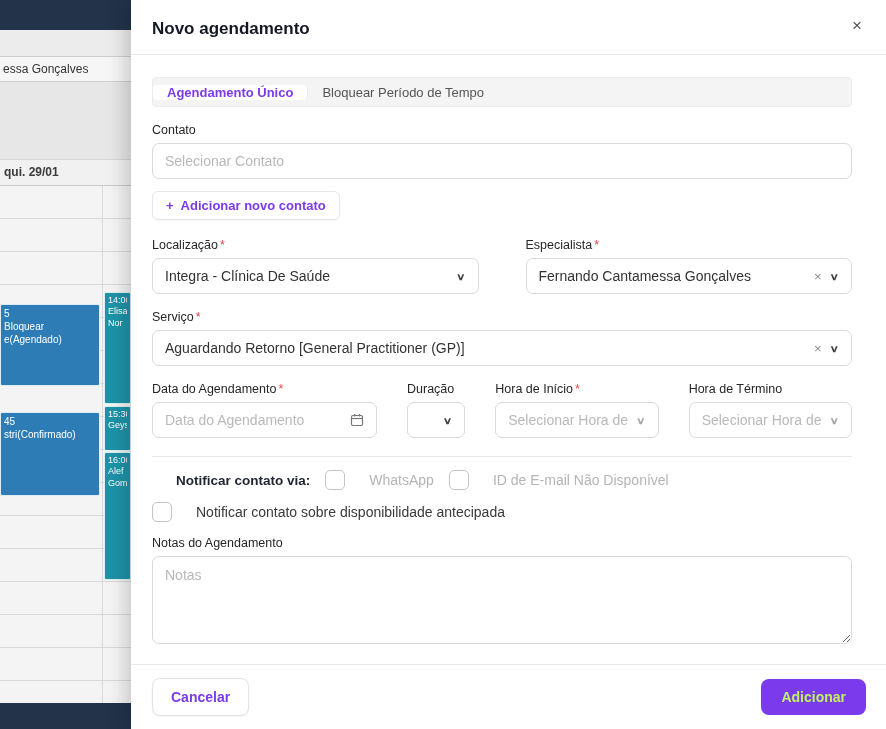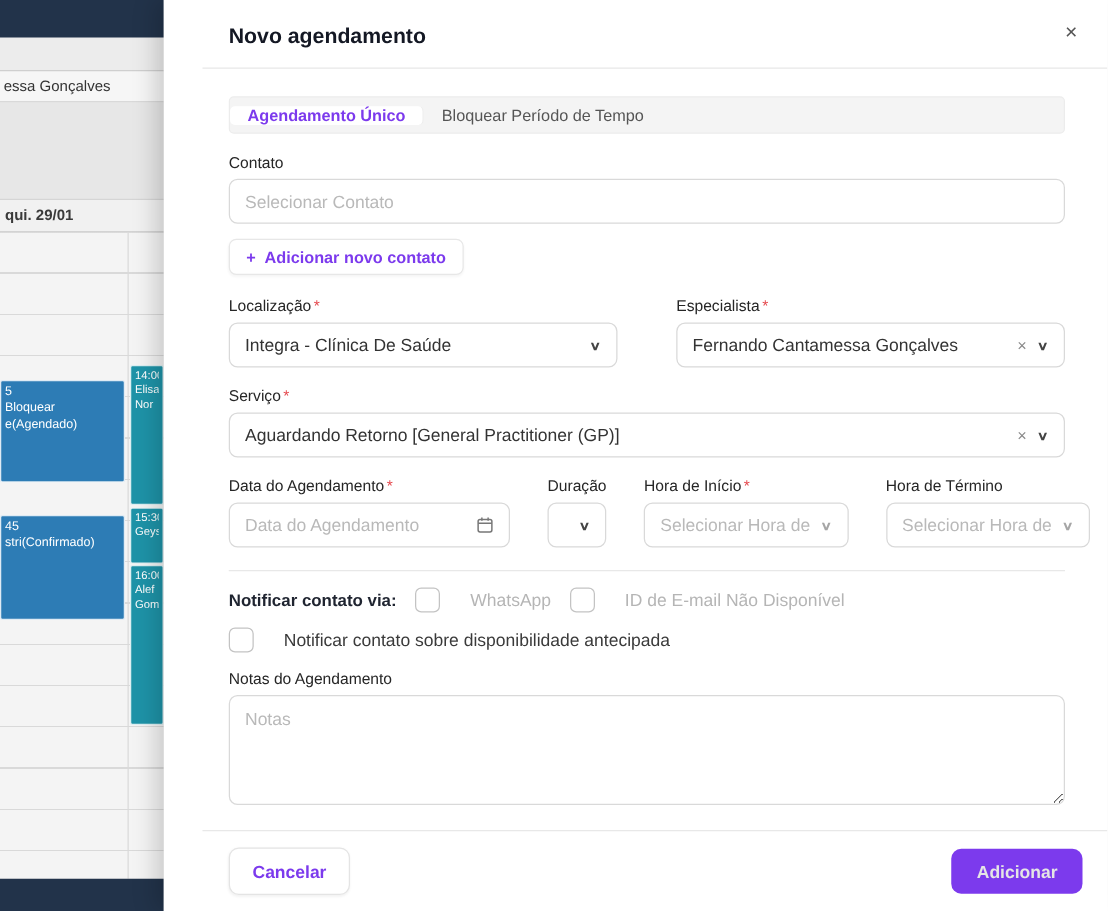--- a/index.html
+++ b/index.html
@@ -36,21 +36,21 @@
   .event.blue{background:#2d7cb5;left:0;width:100px;font-size:10px;line-height:1.3;}
   .event.teal{background:#1e93a8;left:104px;width:27px;font-size:9px;line-height:1.25;}
   .ev1{top:304px;height:82px;}
   .ev2{top:292px;height:112px;}
   .ev3{top:412px;height:84px;}
   .ev4{top:406px;height:45px;}
   .ev5{top:452px;height:128px;}
 
   
   .modal{position:absolute;top:0;left:131px;right:0;bottom:0;background:#fff;
-    box-shadow:-6px 0 18px rgba(0,0,0,.18);display:flex;flex-direction:column;padding-left:31px;}
+    box-shadow:-6px 0 18px rgba(0,0,0,.18);display:flex;flex-direction:column;}
   .modal-header{position:relative;padding:19px 34px 15px 21px;border-bottom:1px solid var(--hairline);}
   .modal-title{font-size:17px;font-weight:bold;color:#141824;}
   .modal-close{position:absolute;right:24px;top:17px;font-size:17px;color:#555;cursor:pointer;line-height:1;}
   .modal-body{flex:1;padding:22px 34px 0 21px;overflow:hidden;}
 
   .tabbar{display:flex;background:#f4f4f4;border:1px solid #ececec;border-radius:4px;
     height:30px;align-items:center;overflow:hidden;margin-bottom:16px;}
   .tab{display:flex;align-items:center;padding:0 14px;font-size:13px;color:#555;cursor:pointer;white-space:nowrap;}
   .tab.active{background:#fff;color:var(--purple);font-weight:bold;border-right:1px solid #ececec;border-radius:4px;}
 
@@ -72,37 +72,37 @@
   .group-contato{margin-bottom:12px;}
   .btn-add-contact{display:inline-flex;align-items:center;gap:7px;height:29px;padding:0 13px;
     background:#fff;border:1px solid #e7e7e7;border-radius:6px;color:var(--purple);
     font-size:13px;font-weight:bold;cursor:pointer;margin-bottom:18px;box-shadow:0 1px 2px rgba(0,0,0,.04);}
   .row-2{display:grid;grid-template-columns:1fr 1fr;gap:47px;margin-bottom:16px;}
   .group-servico{margin-bottom:16px;}
   .row-4{display:grid;grid-template-columns:repeat(4,1fr);gap:30px;margin-bottom:18px;}
 
   .hr{border-top:1px solid var(--hairline);margin-bottom:13px;}
 
-  .notify-row{display:flex;align-items:center;gap:15px;margin-bottom:12px;}
+  .notify-row{display:flex;align-items:center;gap:15px;margin-bottom:12px;margin-left:24px;}
   .notify-label{font-weight:bold;font-size:13.5px;color:#1f2430;}
   .cb{width:20px;height:20px;border:1.5px solid #c3c3c3;border-radius:5px;background:#fff;flex:none;cursor:pointer;}
   .cb-item{display:flex;align-items:center;gap:24px;font-size:14px;}
   .muted-text{color:#b5b5b5;}
   .advance-row{margin-bottom:14px;color:#3a3a3a;}
 
   .notes{width:100%;height:88px;border:1px solid var(--border);border-radius:7px;padding:10px 12px;
     font-size:14px;font-family:"Liberation Sans",sans-serif;color:var(--text);resize:vertical;}
   .notes::placeholder{color:var(--placeholder);}
 
   .modal-footer{border-top:1px solid var(--hairline);padding:13px 20px 13px 21px;
     display:flex;justify-content:space-between;align-items:center;}
   .btn{font-family:"Liberation Sans",sans-serif;font-size:14px;font-weight:bold;border-radius:8px;cursor:pointer;}
   .btn-cancel{background:#fff;border:1px solid #e4e4e4;color:var(--purple);padding:10px 18px;
     box-shadow:0 1px 2px rgba(0,0,0,.05);}
-  .btn-addmain{background:var(--purple);border:none;color:#e5e5e5;padding:10px 20px;text-align:center;}
+  .btn-addmain{background:var(--purple);border:none;color:#bef264;padding:10px 20px;text-align:center;}
 </style>
 </head>
 <body>
 
 <div class="stage">
 
   <div class="bg">
     <div class="bg-topbar"></div>
     <div class="bg-namerow">essa Gonçalves</div>
     <div class="bg-toolbar"></div>

